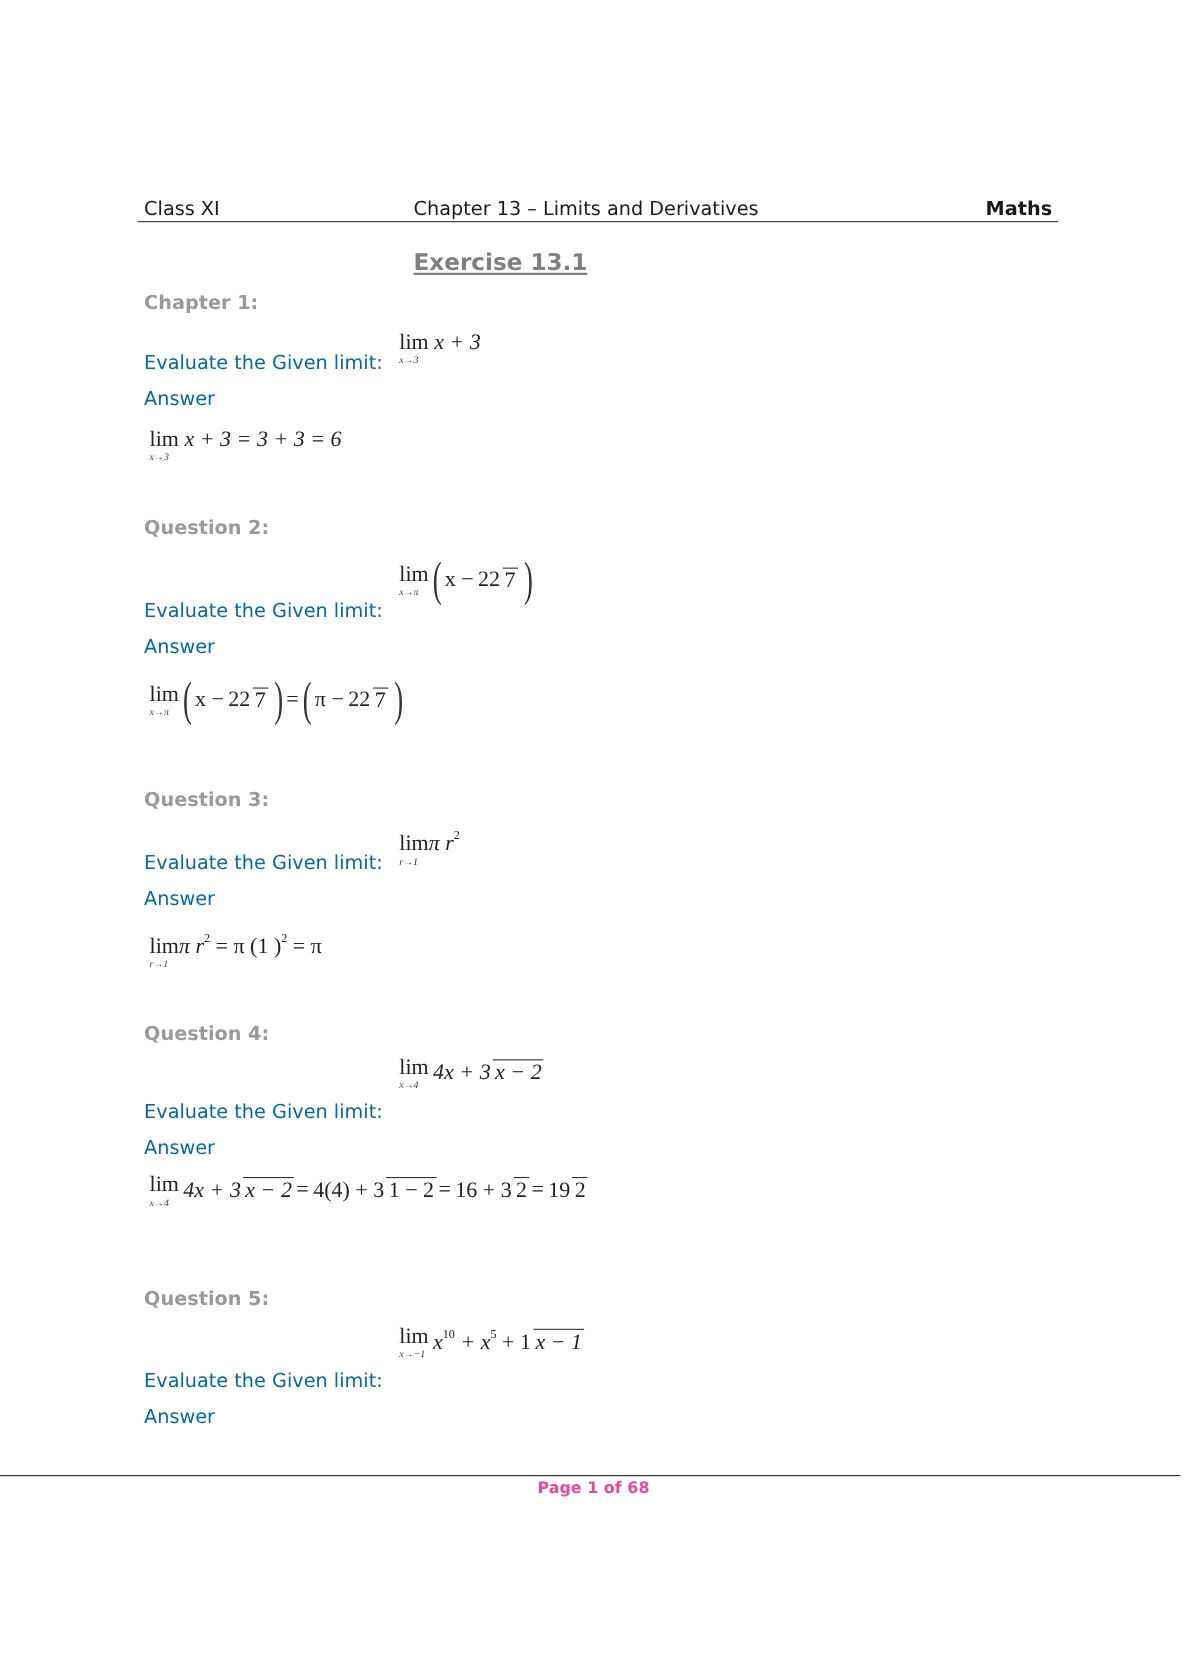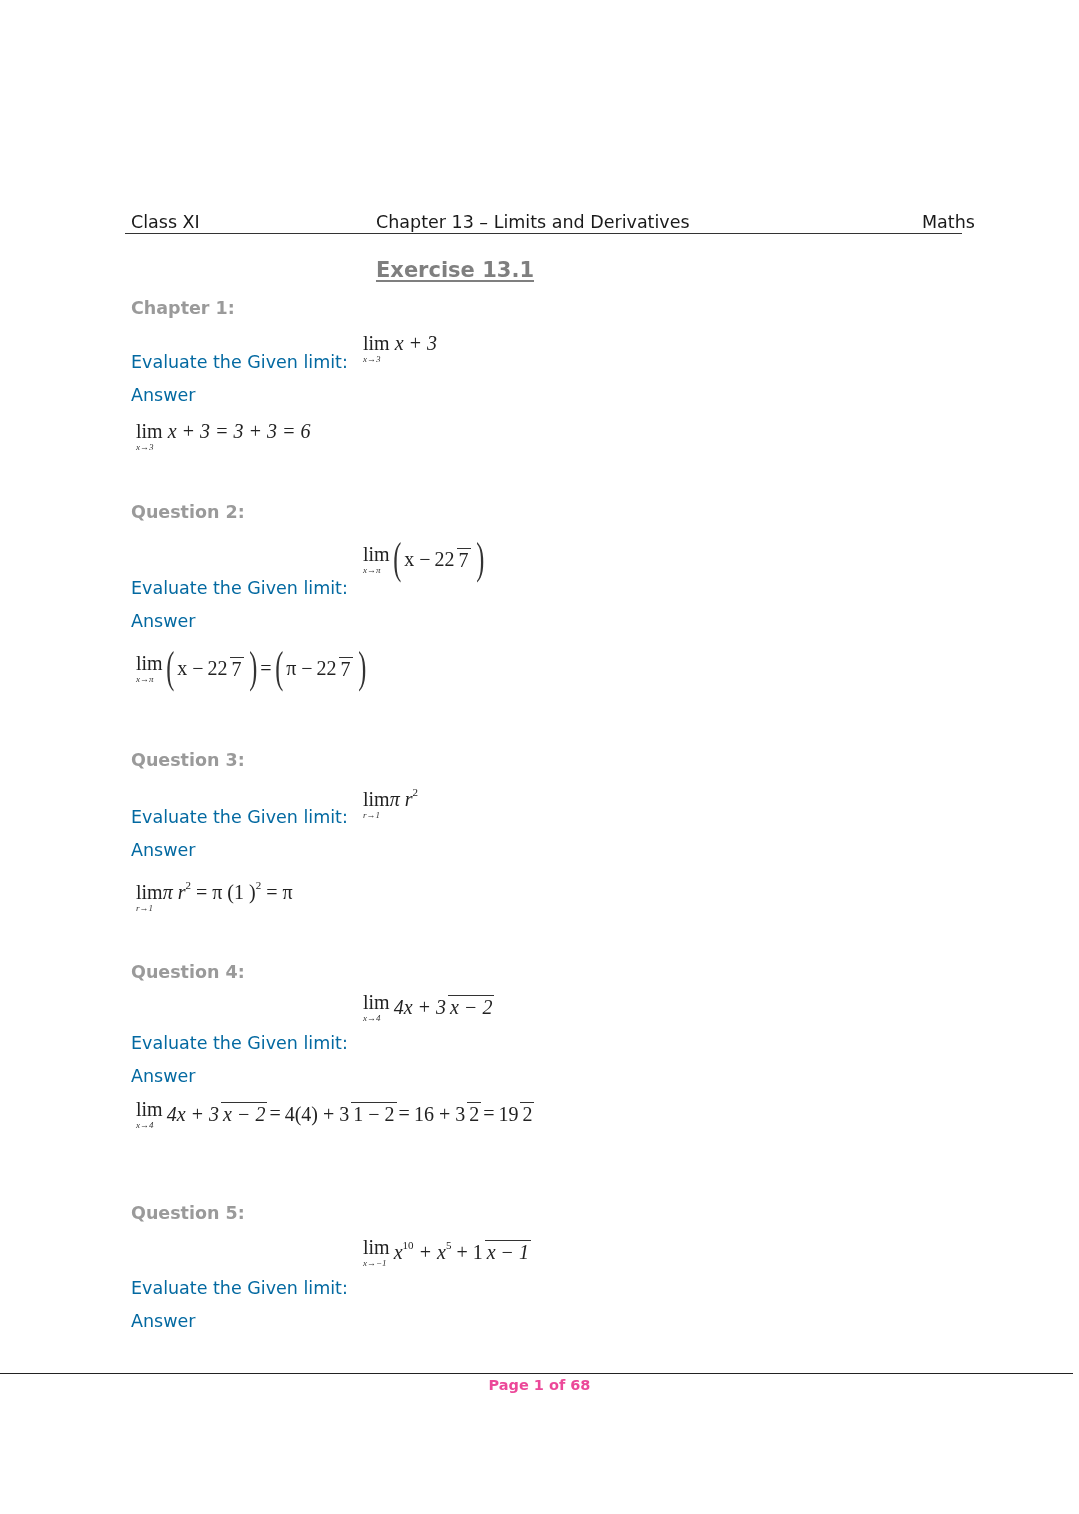--- a/index.html
+++ b/index.html
@@ -1,18 +1,18 @@
 <!DOCTYPE html>
 <html><head>
 <meta charset="utf-8">
 <style>
   html, body { margin: 0; padding: 0; background: #ffffff; }
   body { width: 1079px; height: 1514px; position: relative; overflow: hidden;
          font-family: "DejaVu Sans", sans-serif; color: #111; }
-  .abs { position: absolute; margin-top: 32px; }
+  .abs { position: absolute; }
   .hdr { top: 180px; font-size: 17.5px; color: #1a1a1a; }
   .hdr-rule { left: 125px; top: 201px; width: 837px; height: 0; border-top: 1.5px solid #333; }
   .ex-title { left: 0; width: 910px; top: 226px; text-align: center; font-size: 21px; font-weight: bold;
               color: #7f7f7f; text-decoration: underline; text-decoration-thickness: 2px; text-underline-offset: 3px; }
   .qlabel { left: 131px; font-size: 17.5px; font-weight: bold; color: #9a9a9a; }
   .text { left: 131px; font-size: 17.5px; color: #0369a1; }
   .math { font-family: "Liberation Serif", "DejaVu Serif", serif; color: #222; font-size: 20px; }
   .math i { font-style: italic; }
   .lim { display: inline-block; position: relative; }
   .lim .sub { position: absolute; left: 0; top: 22px; font-size: 9px; font-style: italic; white-space: nowrap; color:#333; }
@@ -22,21 +22,21 @@
   .paren { font-size: 44px; font-weight: 100; line-height: 1; vertical-align: middle; transform: scaleX(0.55); display:inline-block; color:#333; }
   .sup { font-size: 11px; vertical-align: 10px; }
   .footer-rule { left: 0; top: 1341px; width: 1073px; border-top: 1.5px solid #222; }
   .footer { left: 0; width: 1079px; top: 1345px; text-align: center; font-size: 14.5px; font-weight: bold; color: #ec4899; }
 </style>
 </head>
 <body>
 
 <div class="abs hdr" style="left:131px;">Class XI</div>
 <div class="abs hdr" style="left:376px;">Chapter 13 – Limits and Derivatives</div>
-<div class="abs hdr" style="left:922px;">Maths</div>
+<div class="abs hdr" style="left:896px;font-weight:bold;">Maths</div>
 <div class="abs hdr-rule"></div>
 
 <div class="abs ex-title">Exercise 13.1</div>
 
 <div class="abs qlabel" style="top:266px;">Chapter 1:</div>
 <div class="abs text" style="top:320px;">Evaluate the Given limit:</div>
 <div class="abs math" style="left:363px; top:300px;">
   <span class="lim"><span>lim</span><span class="sub">x→3</span></span>
   <i>x + 3</i>
 </div>

